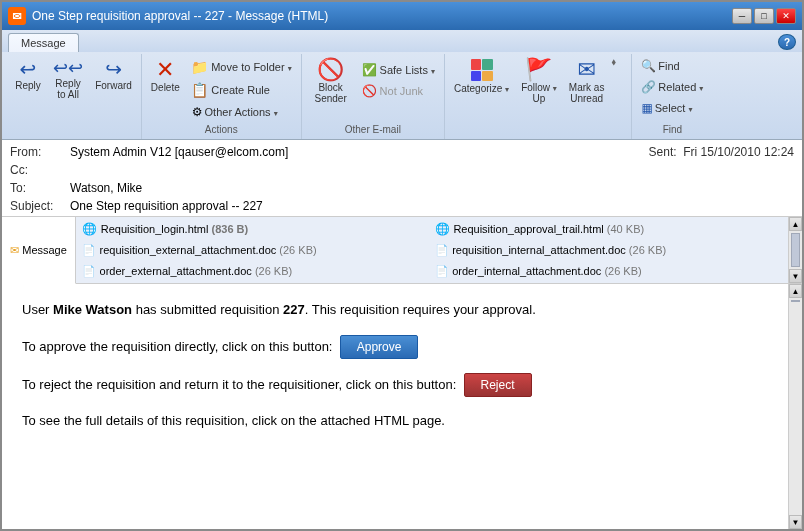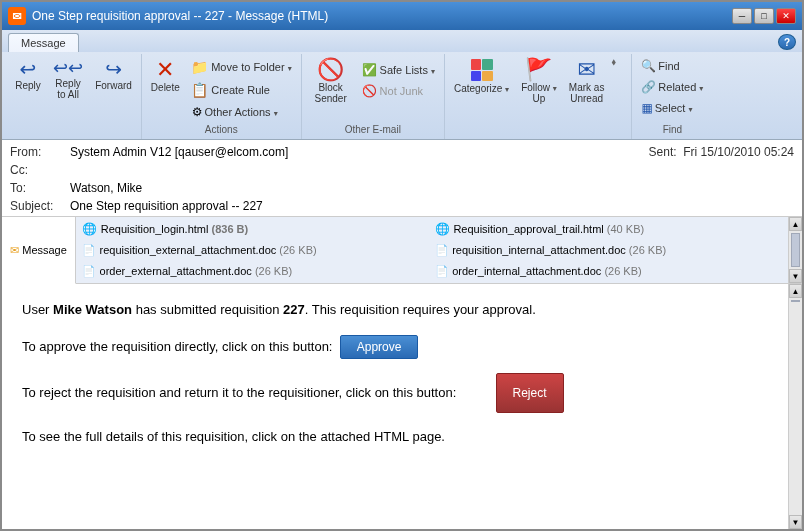--- a/index.html
+++ b/index.html
@@ -61,21 +61,21 @@
     
     .scrollbar-v { width: 14px; background: #e8e8e8; border-left: 1px solid #ccc; display: flex; flex-direction: column; }
     .scroll-up, .scroll-down { height: 14px; background: linear-gradient(to bottom, #e8e8e8, #d0d0d0); border: 1px solid #bbb; display: flex; align-items: center; justify-content: center; font-size: 8px; cursor: pointer; }
     .scroll-thumb { flex: 1; background: #c0c8d8; border: 1px solid #a0a8b8; margin: 2px; }
 
     
     .message-body { flex: 1; background: white; padding: 16px 20px; overflow-y: hidden; font-size: 13px; line-height: 1.6; }
     .body-text { margin-bottom: 14px; color: #000; }
     .bold { font-weight: bold; }
     .approve-btn { background: linear-gradient(to bottom, #4a8fd4, #2a6ab4); color: white; border: 1px solid #1a5aa4; border-radius: 2px; padding: 4px 16px; font-size: 12px; cursor: pointer; display: inline-block; }
-    .reject-btn { background: linear-gradient(to bottom, #c44, #933); color: white; border: 1px solid #822; border-radius: 2px; padding: 12px 16px; font-size: 12px; cursor: pointer; display: inline-block; margin-left: 32px; }
+    .reject-btn { background: linear-gradient(to bottom, #c44, #933); color: white; border: 1px solid #822; border-radius: 2px; padding: 4px 16px; font-size: 12px; cursor: pointer; display: inline-block; }
 
     .main-content { display: flex; flex: 1; overflow: hidden; }
   </style>
 </head>
 <body>
 
 <div class="window">
 
   <div class="title-bar">
     <div class="title-bar-left">
@@ -200,21 +200,21 @@
         </div>
       </div>
       <div class="ribbon-label">Find</div>
     </div>
   </div>
 
   <div class="email-header">
     <div class="header-row">
       <span class="header-label">From:</span>
       <span class="header-value">System Admin V12 [qauser@elcom.com]</span>
-      <span class="header-sent">Sent:&nbsp;&nbsp;<span>Fri 15/10/2010 05:24</span></span>
+      <span class="header-sent">Sent:&nbsp;&nbsp;<span>Fri 15/10/2010 12:24</span></span>
     </div>
     <div class="header-row">
       <span class="header-label">Cc:</span>
       <span class="header-value"></span>
     </div>
     <div class="header-row">
       <span class="header-label">To:</span>
       <span class="header-value">Watson, Mike</span>
     </div>
     <div class="header-row">

